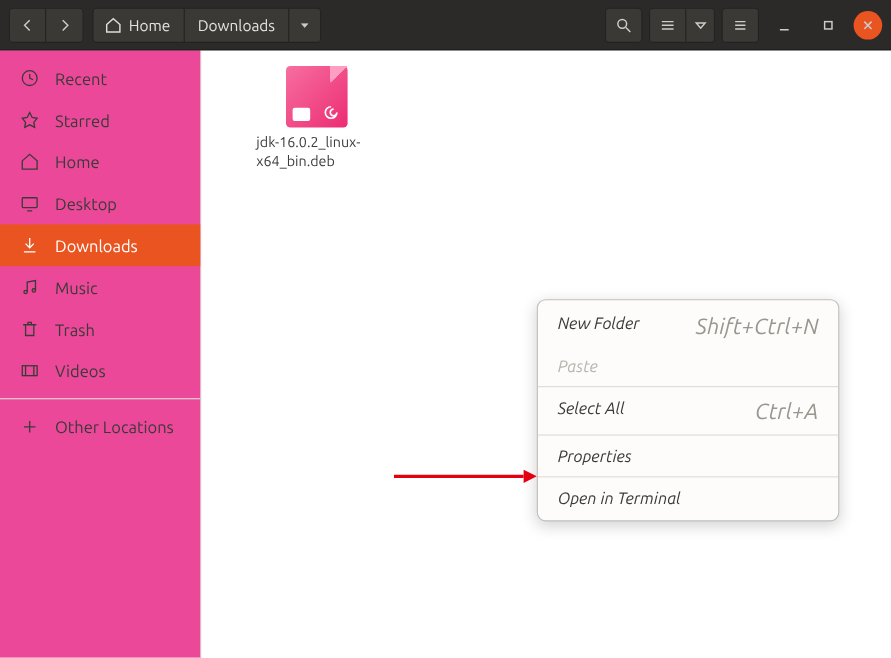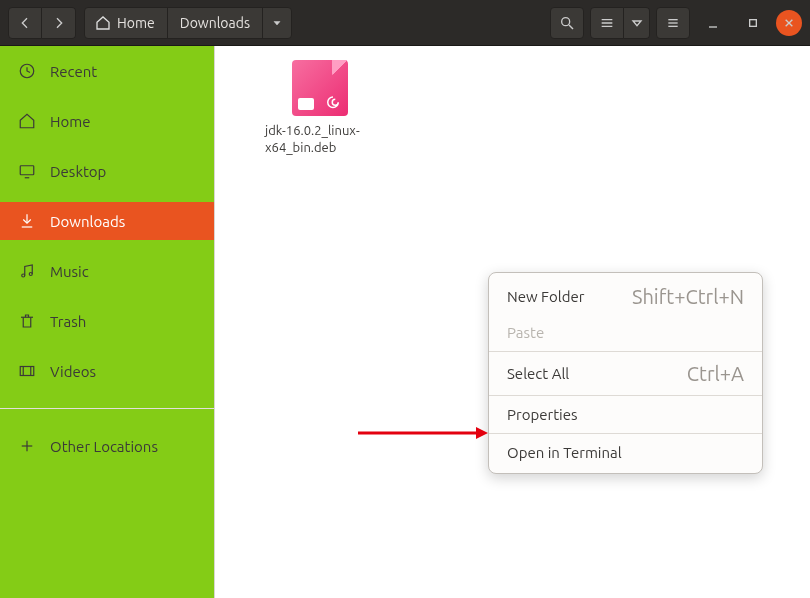--- a/index.html
+++ b/index.html
@@ -59,27 +59,26 @@
   .tbtn.circle {
     border-radius: 50%;
     width: 26px; height: 26px; min-width: 26px;
     background: #e95420;
     border: none;
     color: #fff;
   }
 
   .body { display: flex; height: calc(100% - 46px); }
   .sidebar {
-    width: 215px;
+    width: 183px;
     border-right: 1px solid #d9d6d2;
-    background: #84cc16;
+    background: #ec4899;
     display: flex;
     flex-direction: column;
     padding-top: 6px;
-    gap: 12px;
   }
   .side-item {
     display: flex;
     align-items: center;
     gap: 14px;
     padding: 10px 18px;
     font-size: 15px;
     color: #3b3a38;
     cursor: pointer;
   }
@@ -132,25 +131,25 @@
     width: 275px;
     background: #fdfcfb;
     border: 1px solid #c3bfba;
     border-radius: 8px;
     box-shadow: 0 4px 14px rgba(0,0,0,.18);
     padding: 4px 0;
   }
   .ctx-item {
     display: flex;
     justify-content: space-between;
-    align-items: center;
     padding: 8px 18px;
     font-size: 15px;
     color: #3c3a38;
     cursor: pointer;
+    font-style: italic;
   }
   .ctx-item .accel { color: #9a958f; font-size: 20px; }
   .ctx-item.disabled { color: #b8b4ae; cursor: default; }
   .ctx-sep { height: 1px; background: #dedad5; margin: 2px 0; }
 
   .arrow {
     position: absolute;
     left: 358px;
     top: 426px;
     width: 130px;
@@ -247,20 +246,28 @@
       <span class="ic">
           <svg viewBox="0 0 24 24">
             <circle cx="12" cy="12" r="9"></circle>
             <polyline points="12 7 12 12 16 14"></polyline>
           </svg>
         </span>
       <span>Recent</span>
     </div>
     <div class="side-item">
       <span class="ic">
+          <svg viewBox="0 0 24 24" fill="currentColor" stroke="none">
+            <polygon points="12 3 15 9 21 10 17 15 18 21 12 18 6 21 7 15 3 10 9 9"></polygon>
+          </svg>
+        </span>
+      <span>Starred</span>
+    </div>
+    <div class="side-item">
+      <span class="ic">
           <svg viewBox="0 0 24 24">
             <path d="M3 11 L12 3 L21 11 V21 H3 Z"></path>
           </svg>
         </span>
       <span>Home</span>
     </div>
     <div class="side-item">
       <span class="ic">
           <svg viewBox="0 0 24 24">
             <rect x="3" y="5" width="18" height="12" rx="1"></rect>

